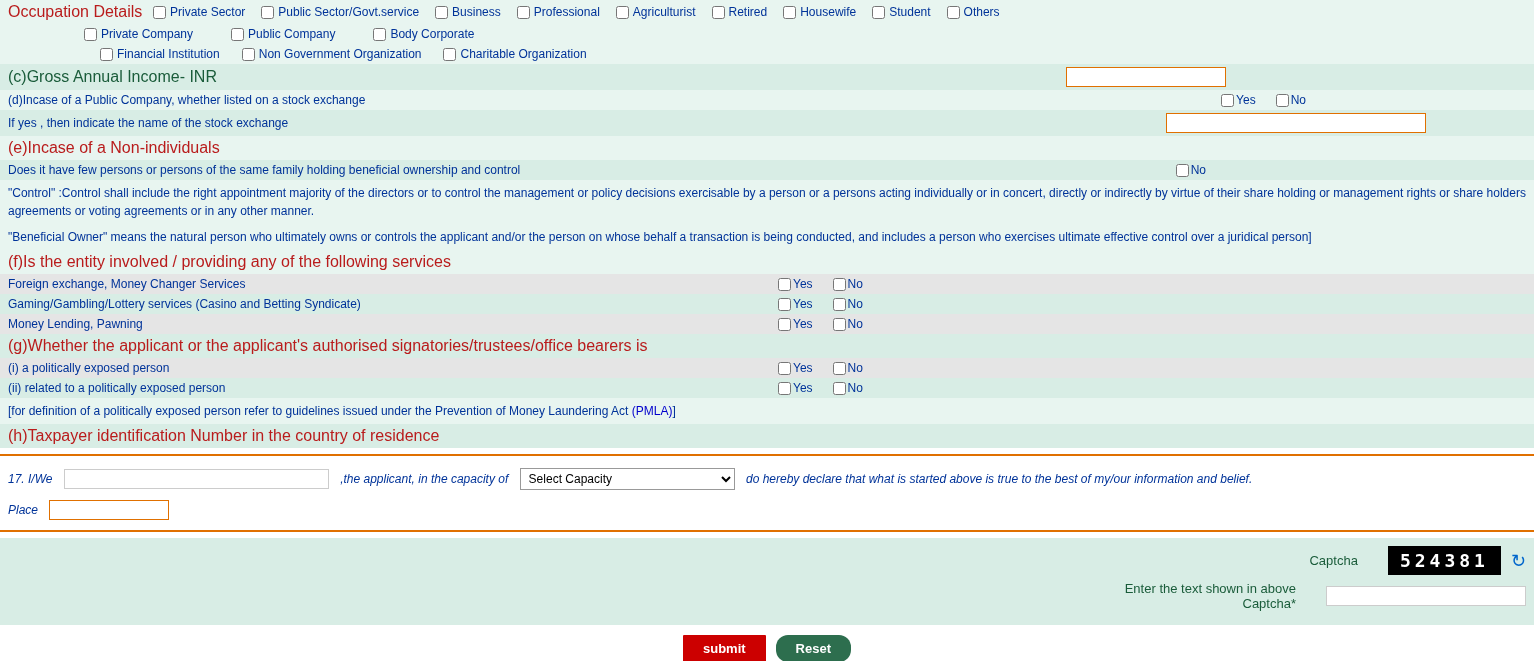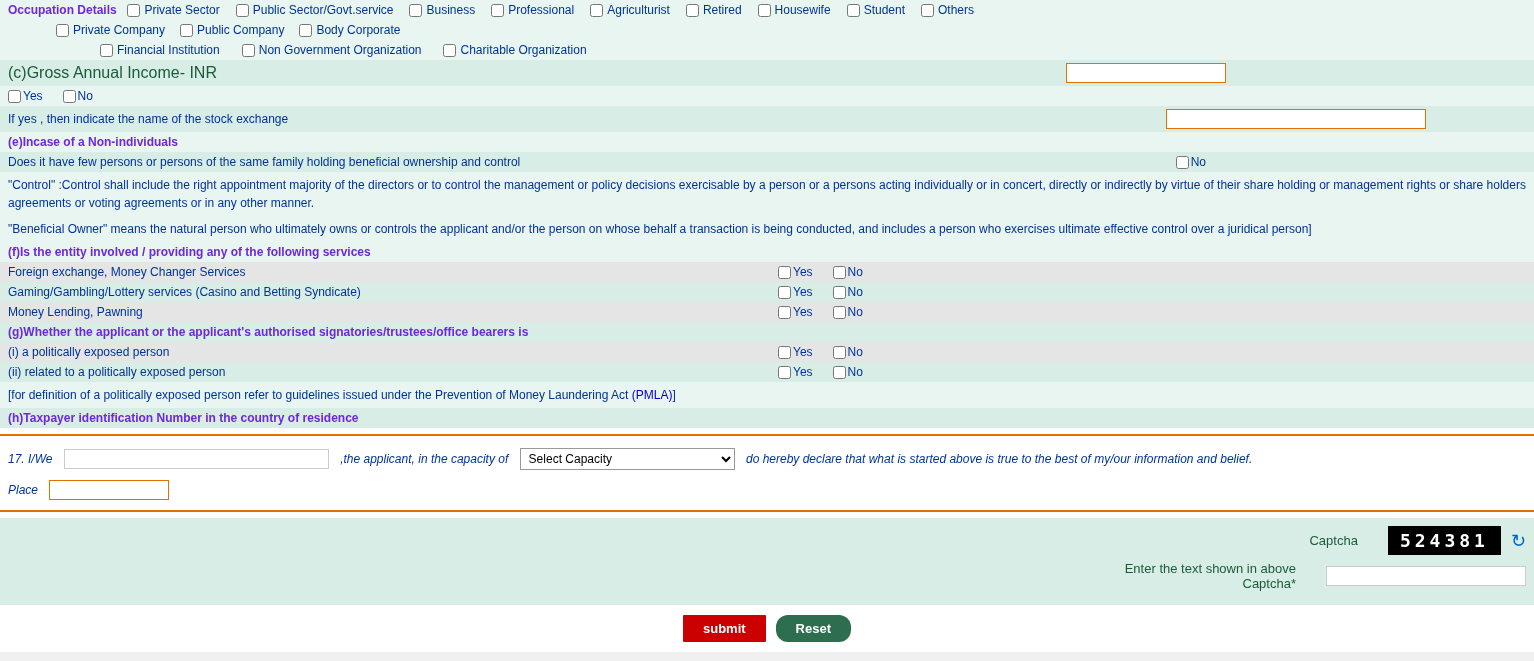--- a/index.html
+++ b/index.html
@@ -8,42 +8,42 @@
     .row { display: flex; align-items: center; padding: 3px 8px; background: #e8f5f0; }
     .row-alt { display: flex; align-items: center; padding: 3px 8px; background: #d8ede5; }
     .label { color: #1a5c3a; font-size: 16px; }
     .label-blue { color: #003399; font-size: 12px; }
     .checkbox-group { display: flex; align-items: center; gap: 4px; margin-right: 14px; }
     .checkbox-group label { color: #003399; font-size: 12px; }
     input[type="checkbox"] { width: 13px; height: 13px; }
     input[type="text"] { border: 1px solid #ccc; padding: 2px 4px; font-size: 12px; }
     input[type="text"].orange-border { border: 1px solid #e07000; background: #fff; }
     .occupation-row { display: flex; align-items: center; flex-wrap: wrap; padding: 3px 8px; background: #e8f5f0; gap: 2px; }
-    .indent-row { display: flex; align-items: center; padding: 3px 8px 3px 56px; background: #e8f5f0; flex-wrap: wrap; gap: 1px; }
+    .indent-row { display: flex; align-items: center; padding: 3px 8px 3px 84px; background: #e8f5f0; flex-wrap: wrap; gap: 24px; }
     .indent-row2 { display: flex; align-items: center; padding: 3px 8px 3px 100px; background: #e8f5f0; flex-wrap: wrap; gap: 8px; }
     .full-text { color: #003399; font-size: 12px; padding: 4px 8px; background: #e8f5f0; line-height: 1.5; }
     .service-row { display: flex; align-items: center; padding: 3px 8px; background: #e5e5e5; }
     .service-label { flex: 0 0 770px; color: #003399; font-size: 12px; }
     .yes-no-group { display: flex; align-items: center; gap: 2px; margin-right: 20px; }
     .yes-no-label { color: #003399; font-size: 12px; }
     .divider { height: 2px; background: #e07000; margin: 6px 0; }
     .declaration-row { display: flex; align-items: center; padding: 6px 8px; background: #fff; gap: 4px; flex-wrap: wrap; }
     .declaration-label { color: #003399; font-size: 12px; font-style: italic; }
     .place-row { display: flex; align-items: center; padding: 4px 8px; background: #fff; gap: 4px; }
     select { font-size: 12px; border: 1px solid #999; padding: 2px 4px; background: #fff; }
     .captcha-section { background: #d8ede5; padding: 8px; }
     .captcha-row { display: flex; align-items: center; justify-content: flex-end; gap: 10px; margin-bottom: 6px; }
     .captcha-label { color: #1a5c3a; font-size: 13px; flex: 0 0 200px; text-align: right; }
     .captcha-box { background: #000; color: #fff; font-size: 18px; font-weight: bold; padding: 4px 12px; font-family: monospace; letter-spacing: 4px; }
     .captcha-input { border: 2px solid #cc0000; padding: 2px 4px; font-size: 12px; width: 200px; background: #fff; }
     .refresh-icon { cursor: pointer; color: #0066cc; font-size: 18px; }
     .btn-submit { background: #cc0000; color: #fff; border: none; padding: 6px 20px; font-size: 13px; font-weight: bold; cursor: pointer; border-radius: 1px; }
     .btn-reset { background: #2d6e4e; color: #fff; border: none; padding: 6px 20px; font-size: 13px; font-weight: bold; cursor: pointer; border-radius: 12px; }
     .button-row { display: flex; justify-content: center; gap: 10px; padding: 10px; background: #fff; }
-    .section-header { color: #6d28d9; font-size: 12px; font-weight: bold; }
+    .section-header { color: #b91c1c; font-size: 16px; font-weight: normal; }
     .pmla-link { color: #0000cc; text-decoration: none; }
   </style>
 </head>
 <body>
 
 <div class="main-container">
 
   <div class="occupation-row">
     <span class="section-header">Occupation Details</span>
     &nbsp;&nbsp;
@@ -116,20 +116,21 @@
     </div>
   </div>
 
   <div class="row-alt">
     <span class="label" style="flex:1;">(c)Gross Annual Income- INR</span>
     <input type="text" class="orange-border" style="width: 160px;">
     <span style="flex:0 0 300px;"></span>
   </div>
 
   <div class="row">
+    <span class="label-blue" style="flex:1;">(d)Incase of a Public Company, whether listed on a stock exchange</span>
     <div class="yes-no-group">
       <input type="checkbox" style="">
       <span class="yes-no-label">Yes</span>
     </div>
     <div class="yes-no-group">
       <input type="checkbox" style="">
       <span class="yes-no-label">No</span>
     </div>
     <span style="flex:0 0 200px;"></span>
   </div>

